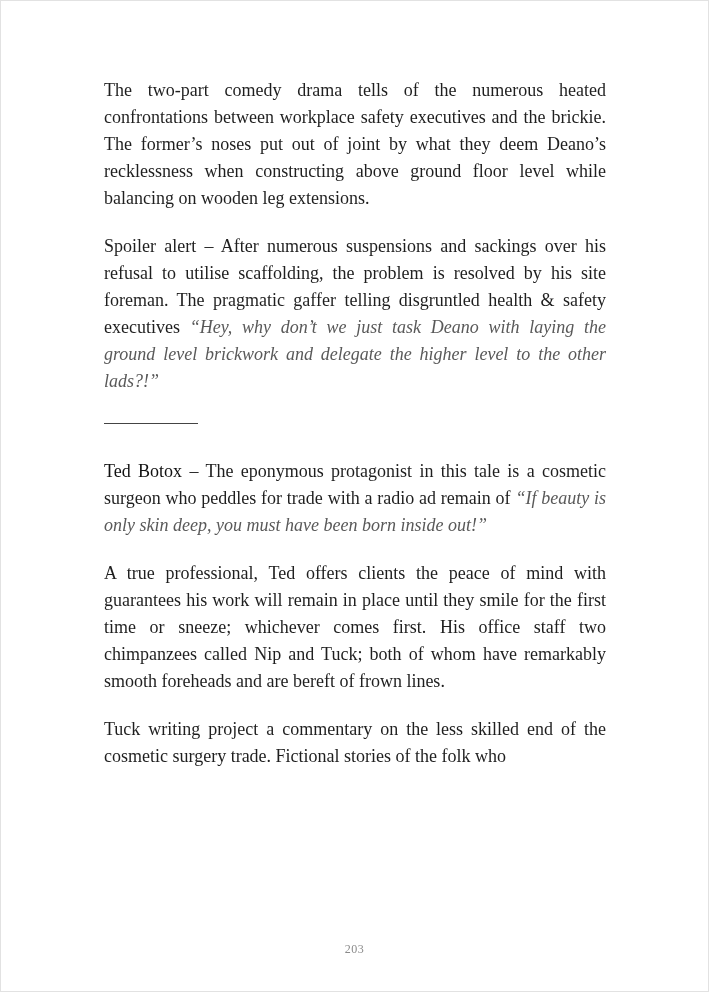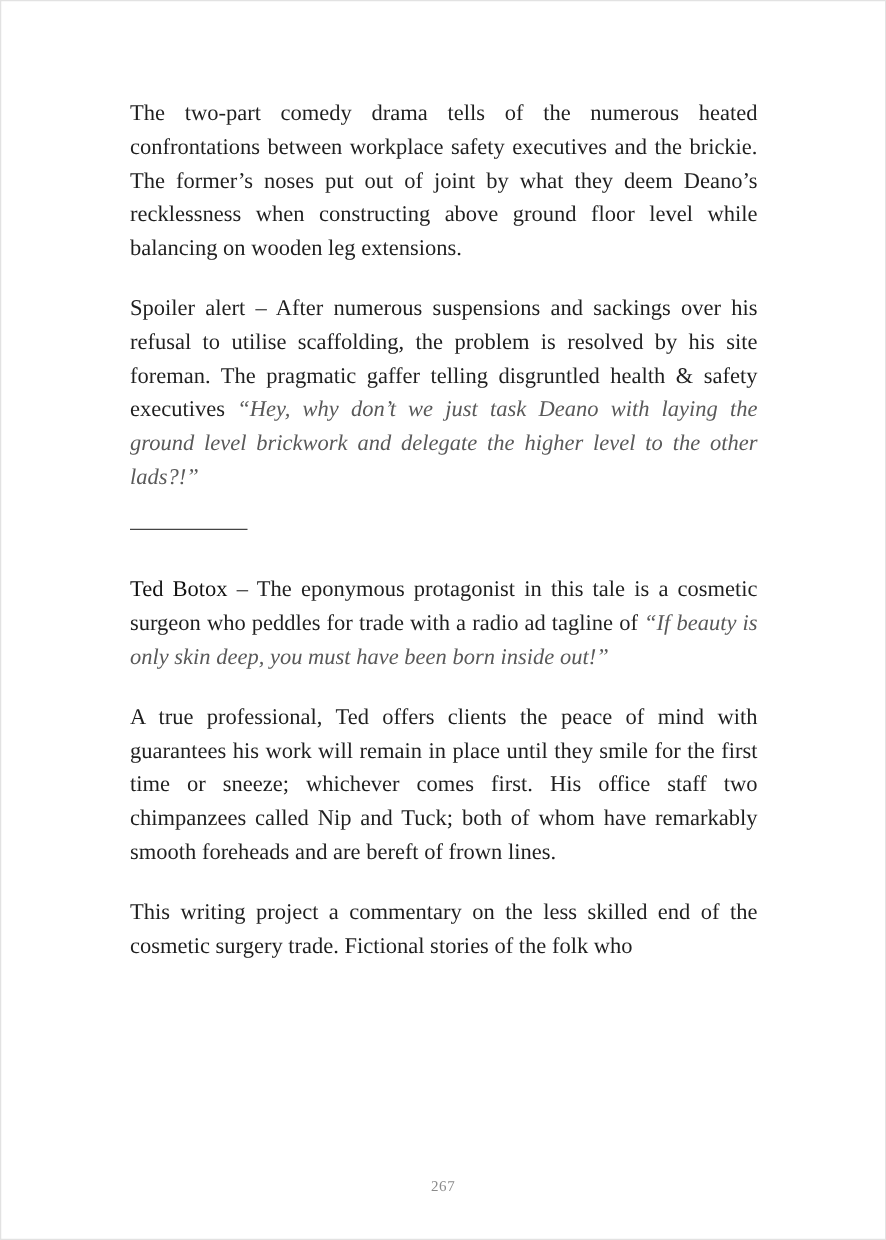--- a/index.html
+++ b/index.html
@@ -66,23 +66,23 @@
 
 <div class="page">
   <div class="content">
 
     <p><span class="run-normal">The two-part comedy drama tells of the numerous heated confrontations between workplace safety executives and the brickie. The former’s noses put out of joint by what they deem Deano’s recklessness when constructing above ground floor level while balancing on wooden leg extensions.</span></p>
 
     <p><span class="run-normal">Spoiler alert – After numerous suspensions and sackings over his refusal to utilise scaffolding, the problem is resolved by his site foreman. The pragmatic gaffer telling disgruntled health &amp; safety executives </span><span class="run-italic">“Hey, why don’t we just task Deano with laying the ground level brickwork and delegate the higher level to the other lads?!”</span></p>
 
     <hr class="scene-break">
 
-    <p><span class="run-bold">Ted Botox</span><span class="run-normal"> – The eponymous protagonist in this tale is a cosmetic surgeon who peddles for trade with a radio ad tagline of </span><span class="run-italic">“If beauty is only skin deep, you must have been born inside out!”</span></p>
+    <p><span class="run-bold">Ted Botox</span><span class="run-normal"> – The eponymous protagonist in this tale is a cosmetic surgeon who peddles for trade with a radio ad remain of </span><span class="run-italic">“If beauty is only skin deep, you must have been born inside out!”</span></p>
 
 
     <p><span class="run-normal">A true professional, Ted offers clients the peace of mind with guarantees his work will remain in place until they smile for the first time or sneeze; whichever comes first. His office staff two chimpanzees called Nip and Tuck; both of whom have remarkably smooth foreheads and are bereft of frown lines.</span></p>
 
-    <p><span class="run-normal">This writing project a commentary on the less skilled end of the cosmetic surgery trade. Fictional stories of the folk who</span></p>
+    <p><span class="run-normal">Tuck writing project a commentary on the less skilled end of the cosmetic surgery trade. Fictional stories of the folk who</span></p>
 
   </div>
 
-  <div class="page-number">267</div>
+  <div class="page-number">203</div>
 </div>
 
 </body></html>

